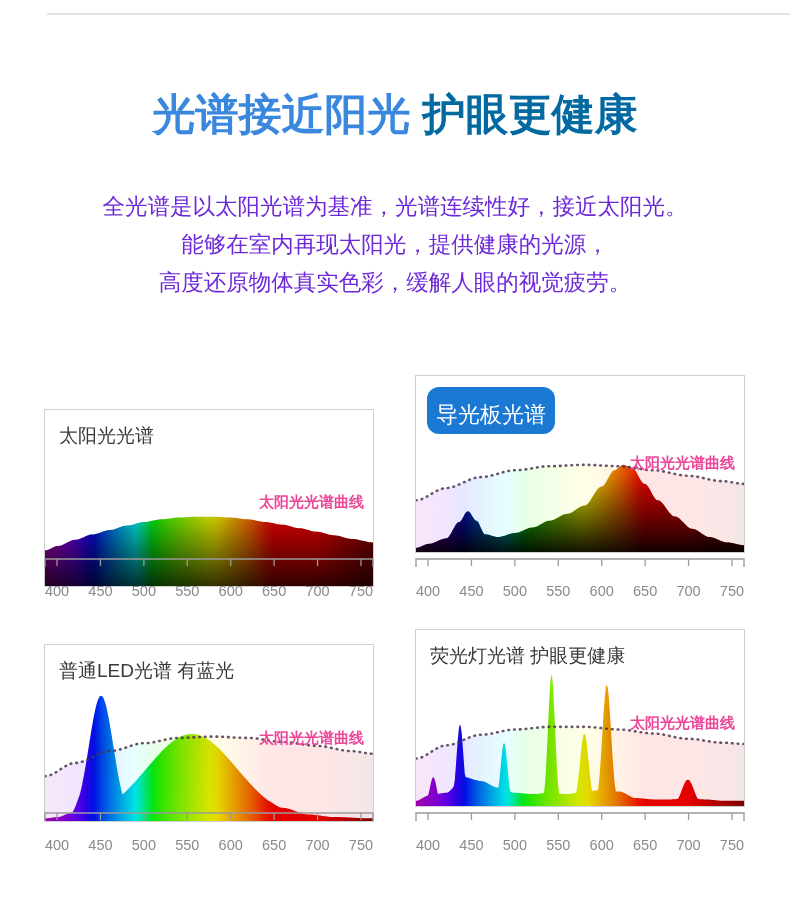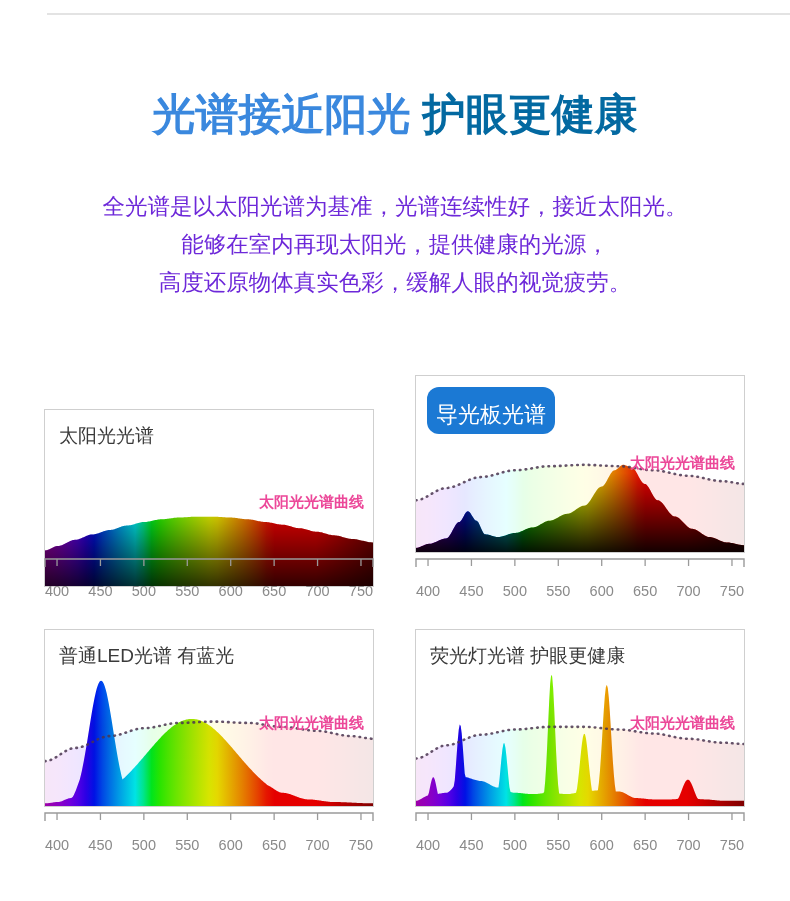--- a/index.html
+++ b/index.html
@@ -43,21 +43,21 @@
   .panel{
     position:absolute;
     width:330px;height:178px;
     border:1px solid #cfcfcf;
     background:#ffffff;
     box-sizing:border-box;
     overflow:hidden;
   }
   .panel.p1{left:44px;top:3px;margin-top:34px;}
   .panel.p2{left:415px;top:3px;}
-  .panel.p3{left:44px;top:257px;}
+  .panel.p3{left:44px;top:272px;}
   .panel.p4{left:415px;top:257px;}
 
   .plotwrap{position:absolute;left:0;top:0;width:100%;height:100%;}
   .plotwrap svg{display:block;width:100%;height:100%;}
 
   .ptitle{
     position:absolute;left:14px;top:13px;
     font-size:19px;color:#3a3a3a;
     white-space:nowrap;
     z-index:5;

